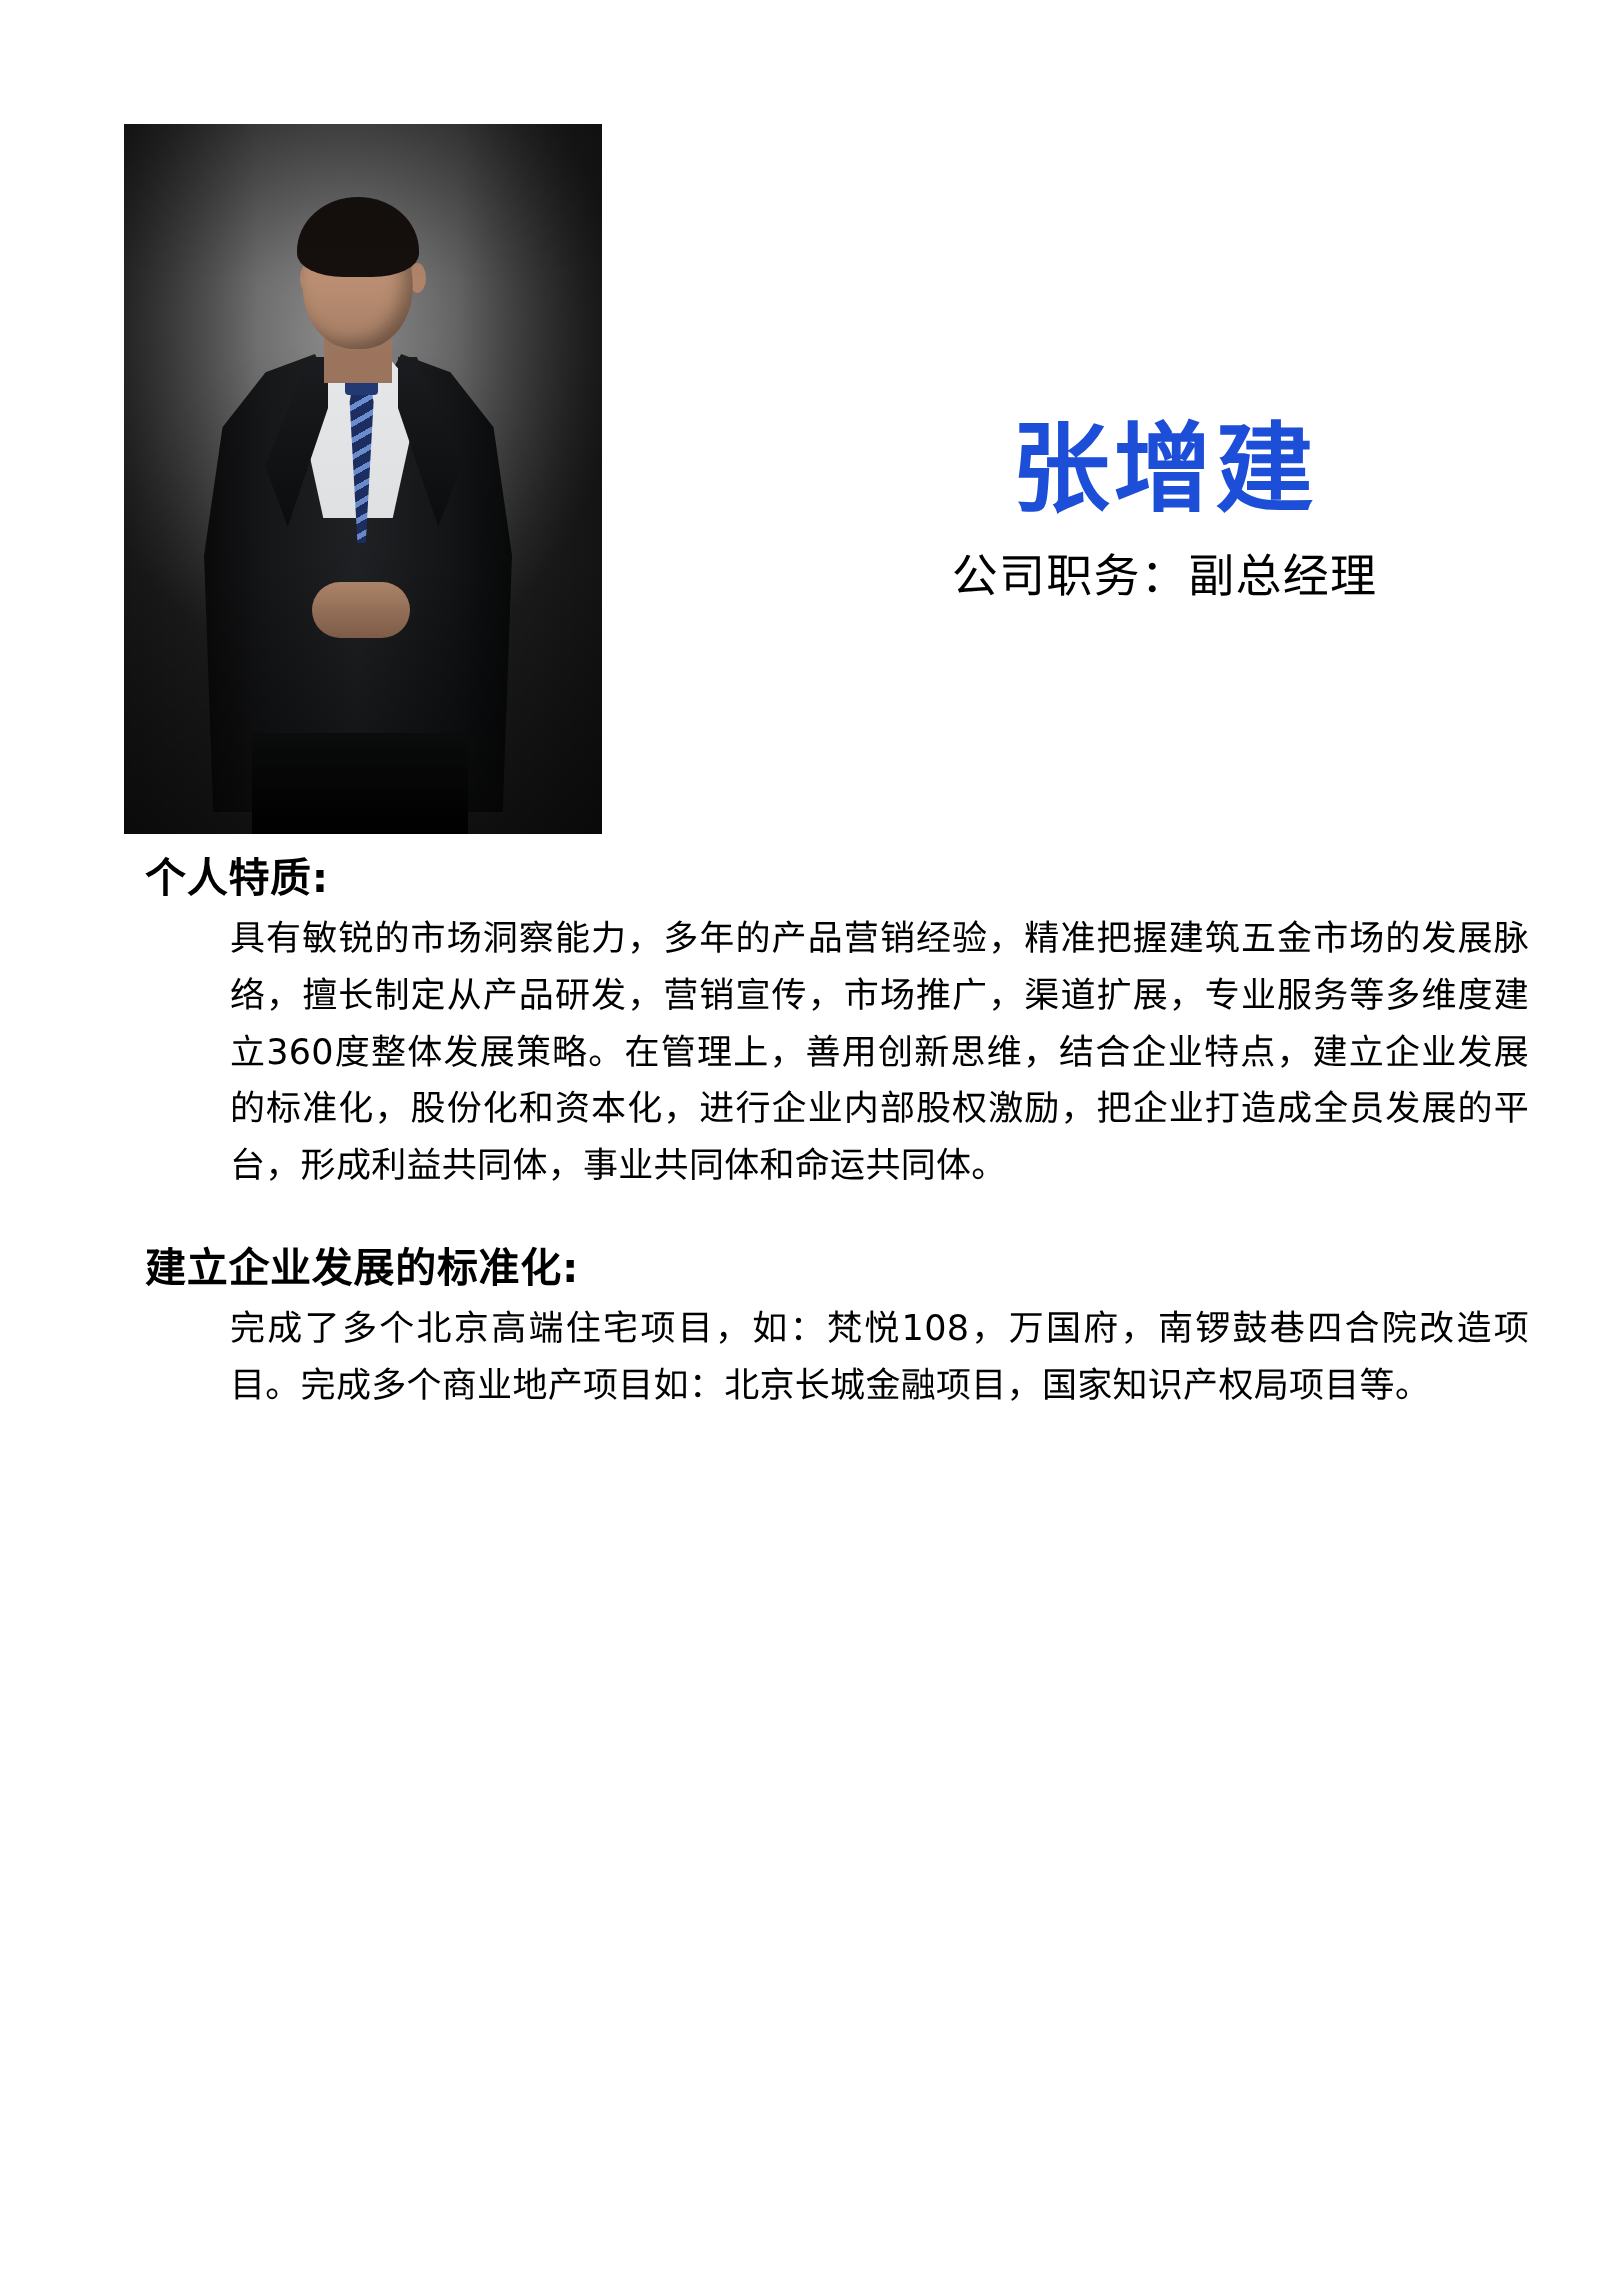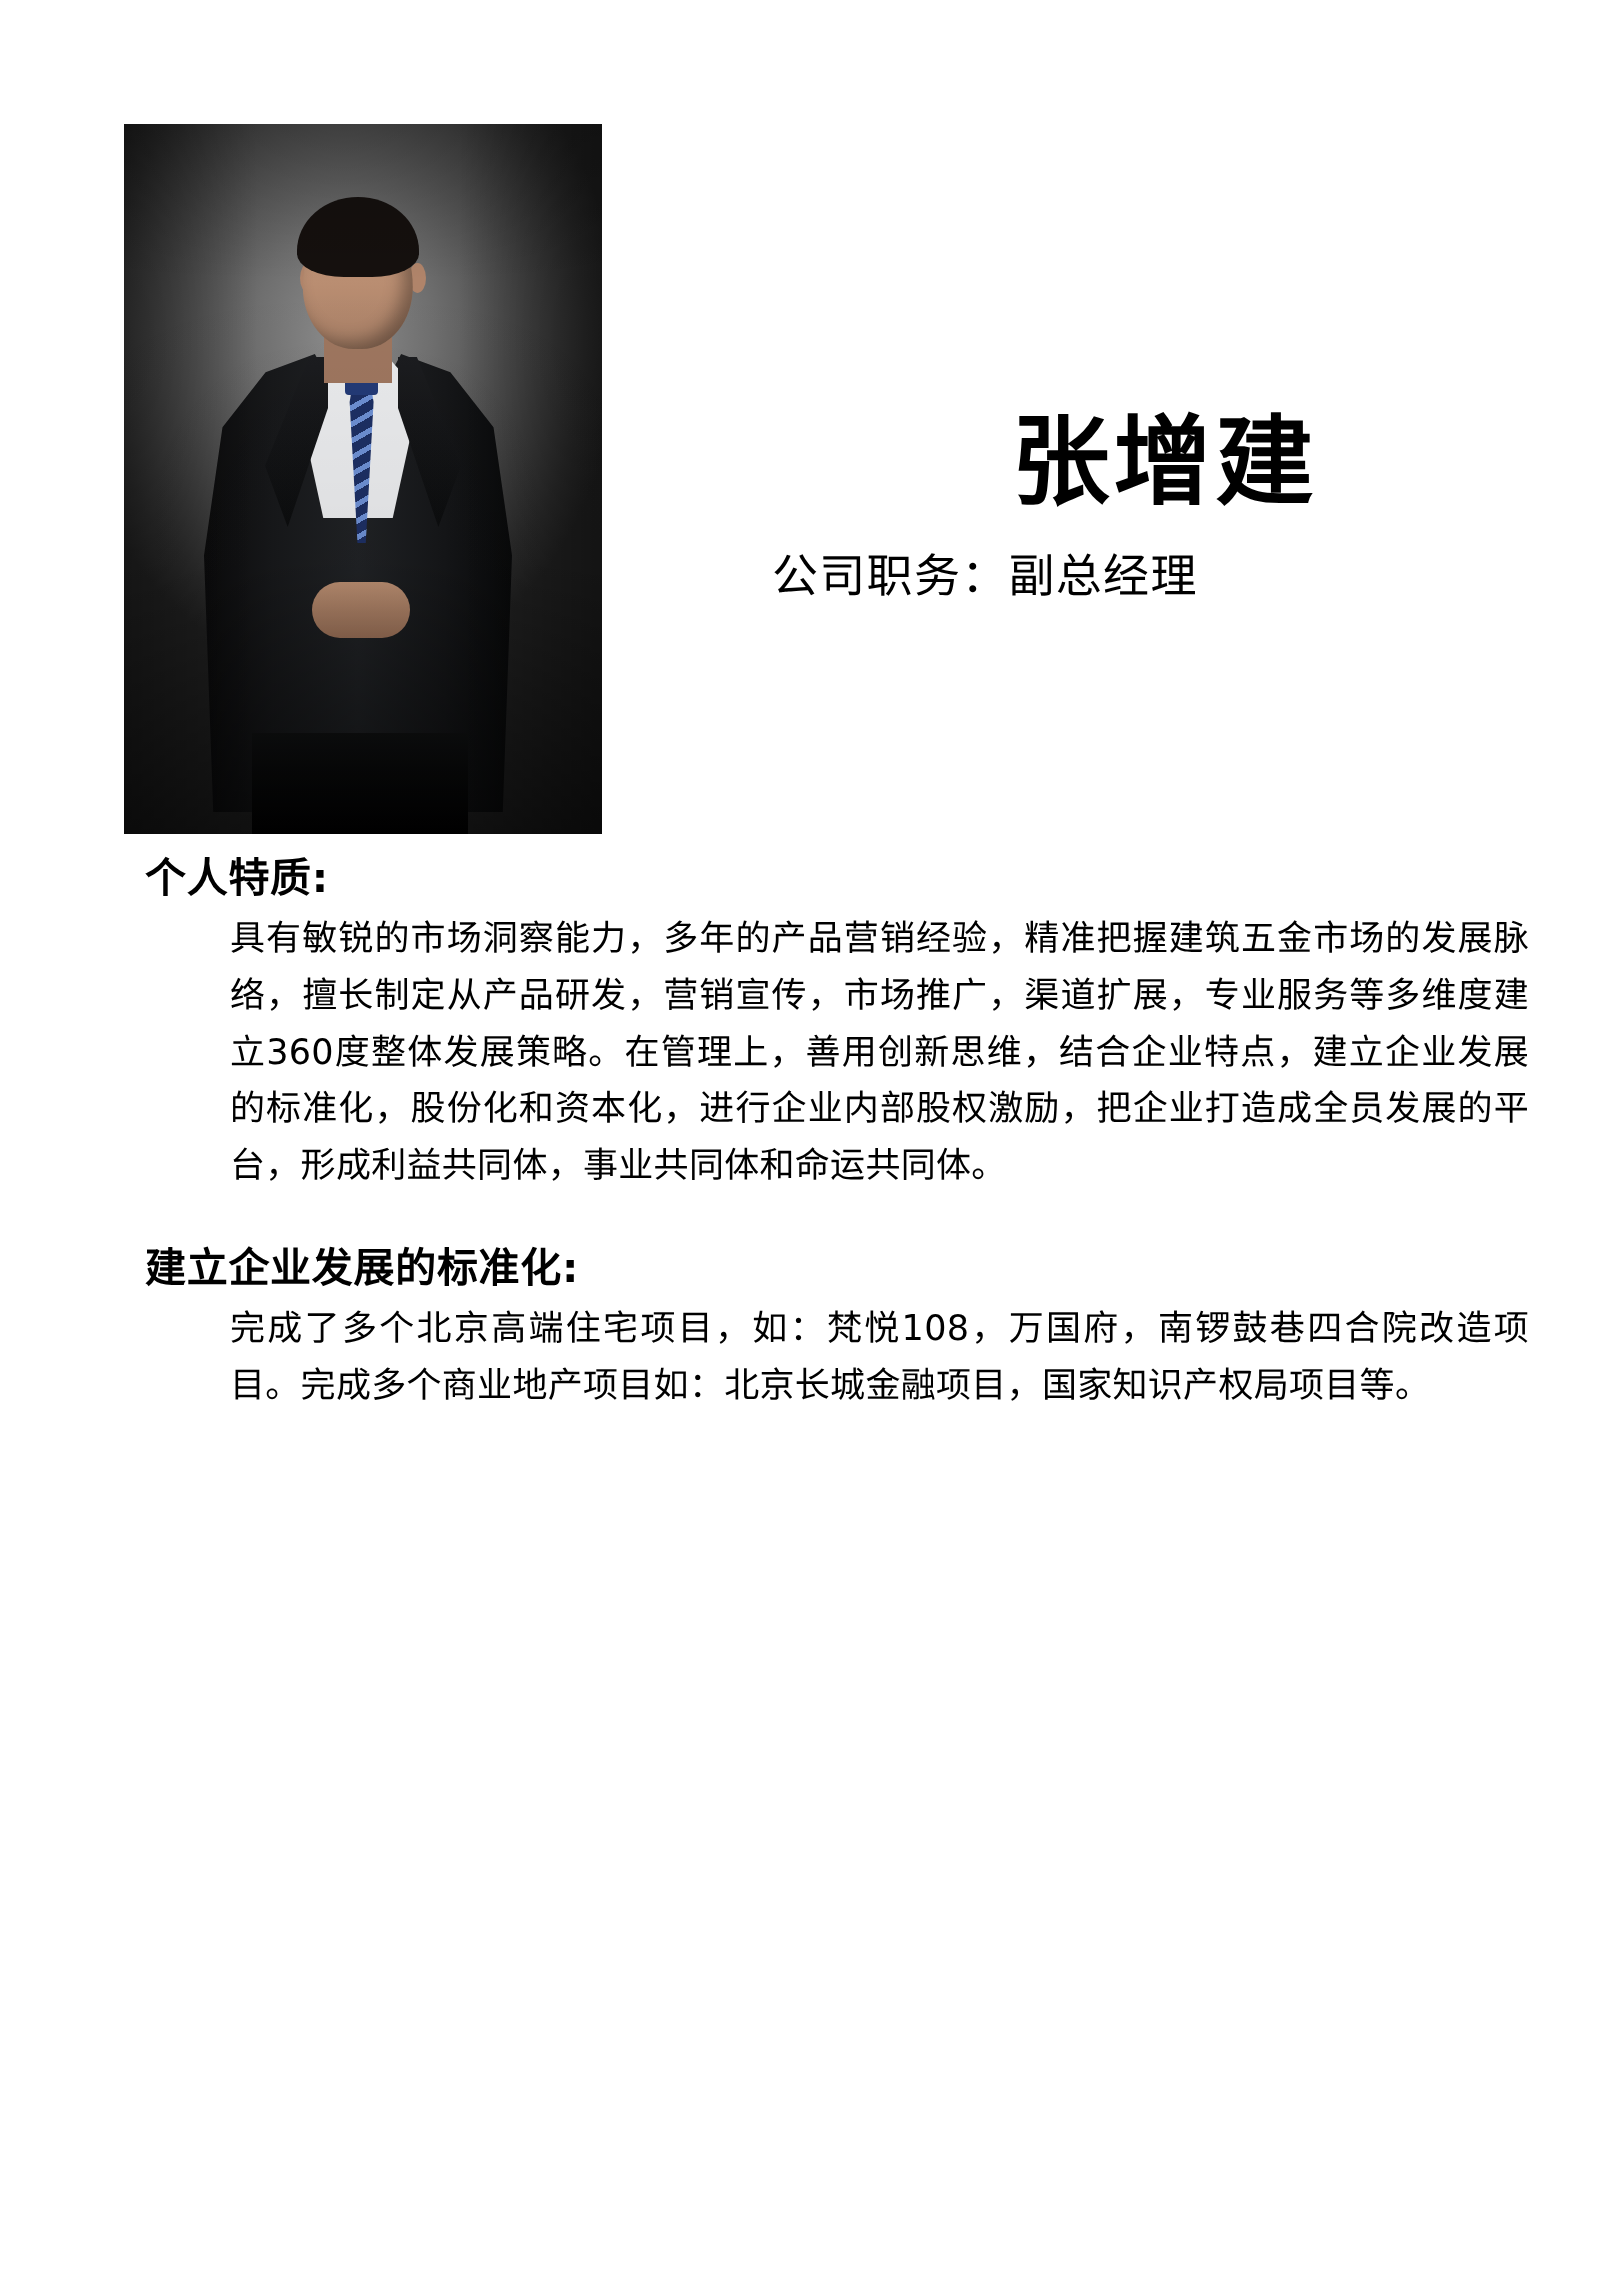--- a/index.html
+++ b/index.html
@@ -181,29 +181,30 @@
     left: 772px;
     top: 419px;
     width: 785px;
   }
   .person-name {
     font-size: 98px;
     line-height: 1.05;
     font-weight: 700;
     letter-spacing: 3.9px;
     text-align: center;
-    color: #000000;
+    color: #1d4ed8;
     margin: 0;
-    font-family: Liberation Mono, monospace;
+    font-family: Liberation Serif, serif;
   }
   .person-title {
     margin-top: 27.5px;
     font-size: 46px;
     line-height: 1.2;
     font-weight: 500;
+    text-align: center;
     letter-spacing: 1.3px;
     color: #000;
   }
 
   
   .content {
     position: absolute;
     left: 0;
     top: 851px;
     width: 1623px;

